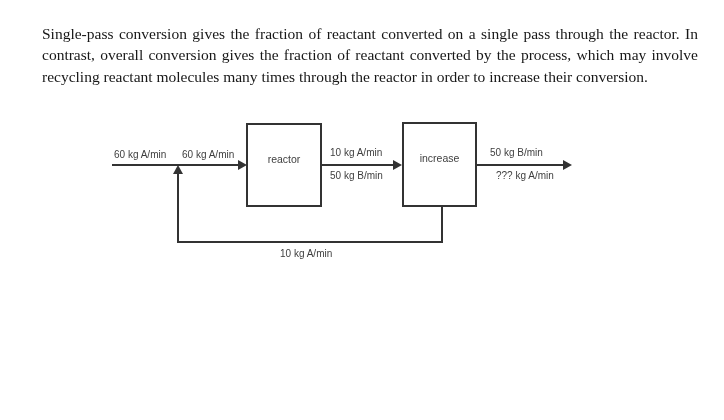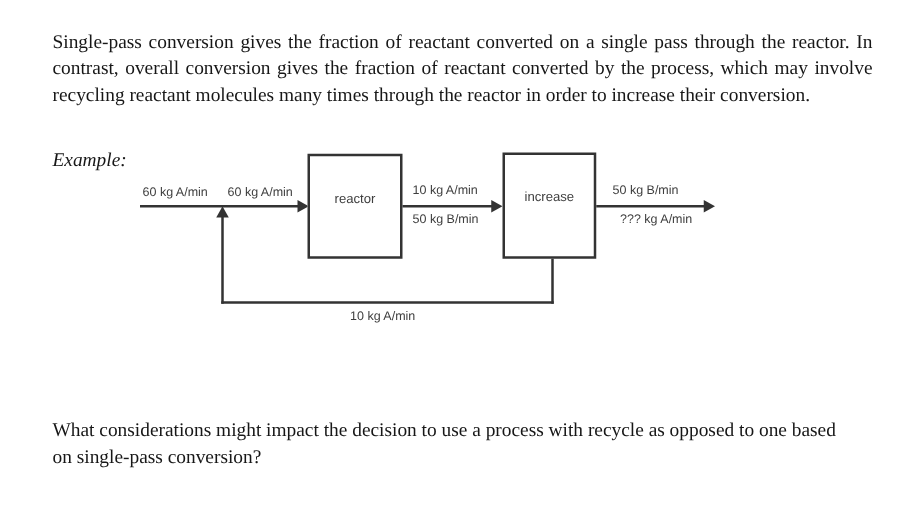--- a/index.html
+++ b/index.html
@@ -68,21 +68,20 @@
     border-left: 5px solid transparent;
     border-right: 5px solid transparent;
   }
 </style>
 </head>
 <body>
 
 <div id="page">
 
   <p class="bodytext intro">Single-pass conversion gives the fraction of reactant converted on a single pass through the reactor. In contrast, overall conversion gives the fraction of reactant converted by the process, which may involve recycling reactant molecules many times through the reactor in order to increase their conversion.</p>
-  <p class="bodytext example">Example:</p>
 
   <div>
 
     <div class="hline" style="left:112px; top:164px; width:127px; height:2px;"></div>
     <div class="arr-right" style="left:238px; top:160px;"></div>
     <span class="slabel" style="left:114px; top:149px;">60 kg A/min</span>
     <span class="slabel" style="left:182px; top:149px;">60 kg A/min</span>
 
     <div class="unitbox" style="left:246px; top:123px; width:76px; height:84px;">
       <span class="unit-label">reactor</span>
@@ -103,15 +102,14 @@
     <span class="slabel" style="left:496px; top:170px;">??? kg A/min</span>
 
     <div class="vline" style="left:441px; top:207px; width:2px; height:36px;"></div>
     <div class="hline" style="left:177px; top:241px; width:266px; height:2px;"></div>
     <div class="vline" style="left:177px; top:173px; width:2px; height:70px;"></div>
     <div class="arr-up" style="left:173px; top:165px;"></div>
     <span class="slabel" style="left:280px; top:248px;">10 kg A/min</span>
 
   </div>
 
-  <p class="bodytext q2">What considerations might impact the decision to use a process with recycle as opposed to one based on single-pass conversion?</p>
 
 </div>
 
 </body></html>

